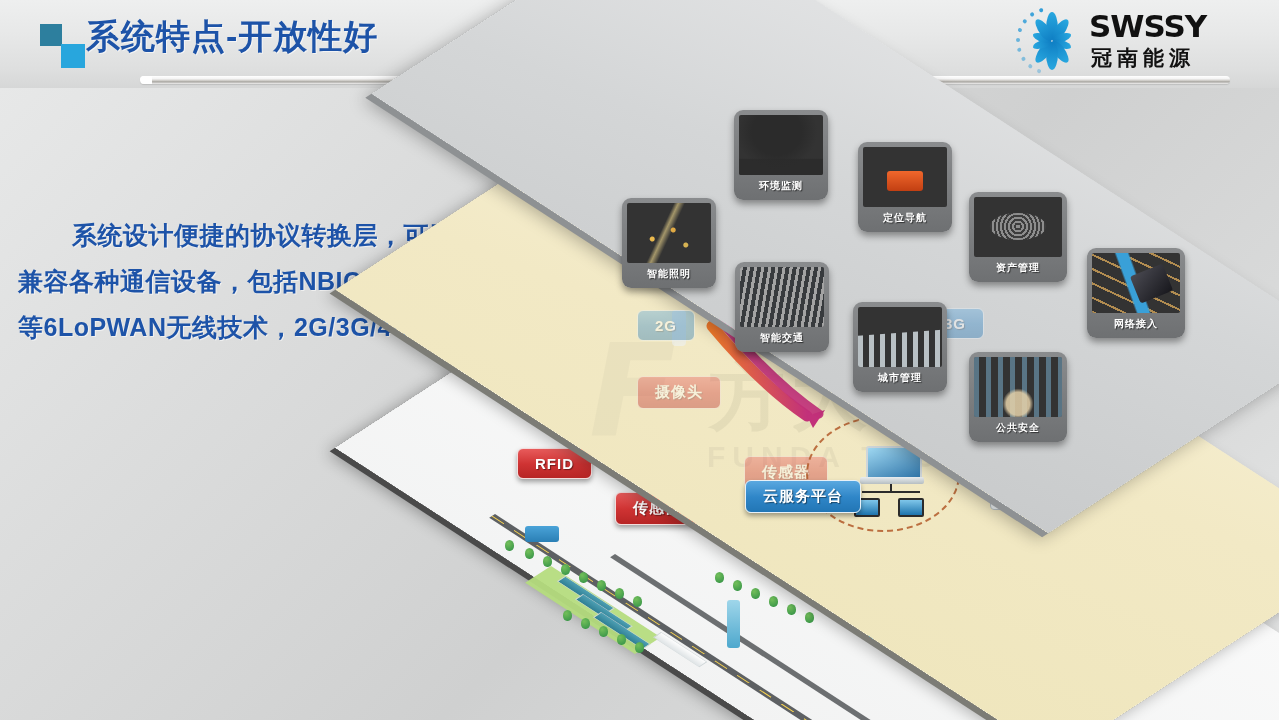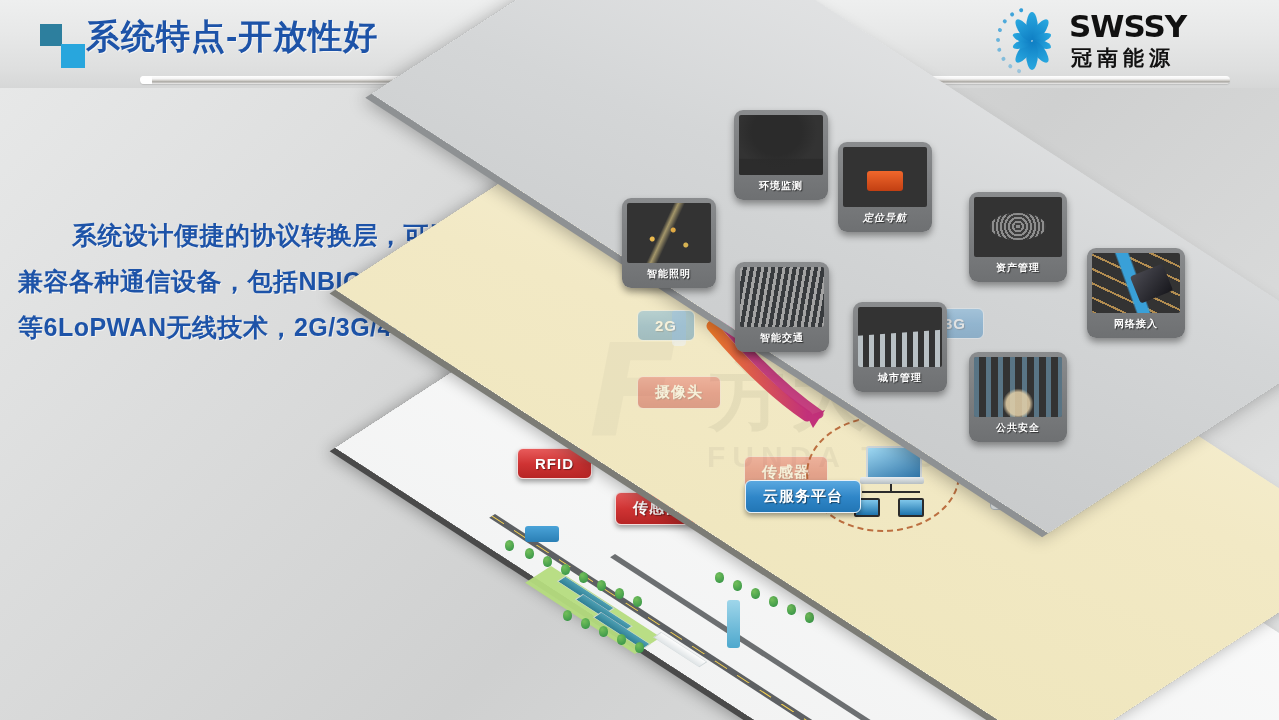--- a/index.html
+++ b/index.html
@@ -21,21 +21,21 @@
     color:#1d53a8;letter-spacing:1px;white-space:nowrap;
     text-shadow:1px 1px 0 rgba(255,255,255,.6);}
   .hdr-rule{position:absolute;left:140px;top:76px;width:1090px;height:8px;
     border-radius:4px;
     background:linear-gradient(180deg,#ffffff 0%,#f4f4f4 35%,#c9c7c2 60%,#a9a7a2 72%,#f2f2f2 100%);
     box-shadow:0 1px 1px rgba(0,0,0,.12);}
   .hdr-rule:before{content:"";position:absolute;left:0;top:0;width:12px;height:8px;
     border-radius:4px 0 0 4px;background:#ffffff;}
 
   
-  .logo{position:absolute;right:24px;top:4px;width:260px;height:74px;}
+  .logo{position:absolute;right:4px;top:4px;width:260px;height:74px;}
   .logo-mark{position:absolute;left:0;top:2px;width:70px;height:70px;}
   .petal{position:absolute;left:31px;top:6px;width:12px;height:28px;border-radius:50% 50% 50% 50%/60% 60% 40% 40%;
     background:linear-gradient(180deg,#29a8e0,#0f7fc4);transform-origin:6px 29px;}
   .dot{position:absolute;left:33px;top:1px;width:4px;height:4px;border-radius:50%;
     background:#1f96d6;transform-origin:2px 34px;}
   .logo-word{position:absolute;left:74px;top:4px;font-size:31px;font-weight:bold;color:#111;
     letter-spacing:-1px;font-family:"DejaVu Sans",sans-serif;}
   .logo-sub{position:absolute;left:76px;top:40px;font-size:21px;font-weight:bold;color:#111;
     letter-spacing:5px;}
 
@@ -354,21 +354,21 @@
       <div class="card" style="left:245px;top:8px;width:84px;">
         <span class="thumb t-env"></span>
         <span class="cap">环境监测</span>
       </div>
 
       <div class="card" style="left:246px;top:160px;width:84px;">
         <span class="thumb t-traffic"></span>
         <span class="cap">智能交通</span>
       </div>
 
-      <div class="card" style="left:349px;top:40px;width:84px;font-style:italic;">
+      <div class="card" style="left:369px;top:40px;width:84px;">
         <span class="thumb t-gps"></span>
         <span class="cap">定位导航</span>
       </div>
 
       <div class="card" style="left:364px;top:200px;width:84px;">
         <span class="thumb t-city"></span>
         <span class="cap">城市管理</span>
       </div>
 
       <div class="card" style="left:480px;top:90px;width:88px;">

